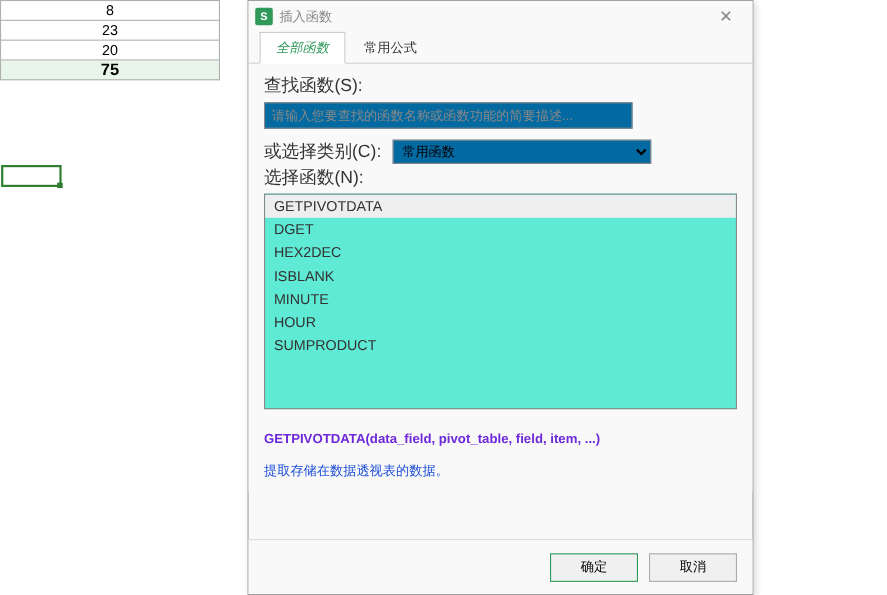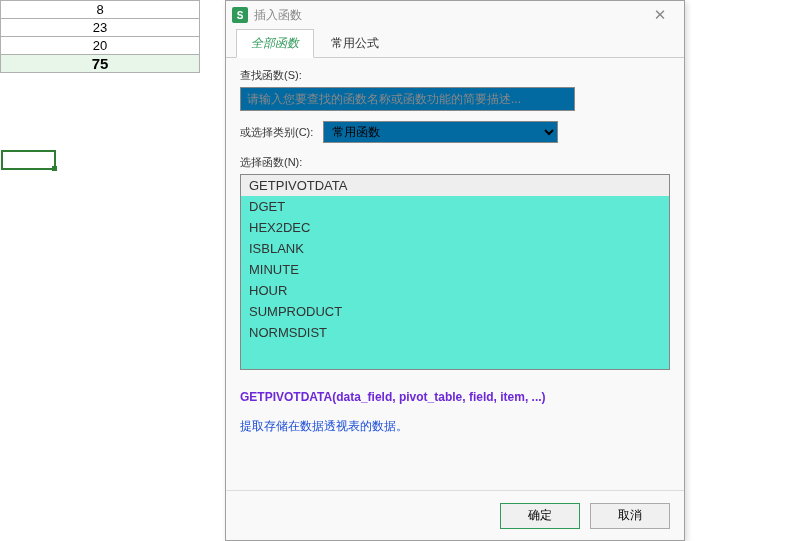--- a/index.html
+++ b/index.html
@@ -112,32 +112,32 @@
       border-color: #ccc;
       border-bottom: 1px solid #fff;
       margin-bottom: -1px;
       color: #2e9959;
       font-style: italic;
     }
     .content {
       padding: 10px 14px;
       background: #f9f9f9;
     }
-    .field-label { font-size: 11px; color: #333; margin-bottom: 4px; display: block; }
+    .field-label { font-size: 16px; color: #333; margin-bottom: 4px; display: block; }
     .search-input {
       width: 335px;
       height: 24px;
       border: 1px solid #888;
       padding: 0 6px;
       font-size: 12px;
       background: #0369a1;
       margin-bottom: 10px;
     }
     .search-input::placeholder { color: #888; }
-    .category-row { display: flex; align-items: center; gap: 10px; margin-bottom: 12px; }
+    .category-row { display: flex; align-items: center; gap: 10px; margin-bottom: 2px; }
     .category-row .field-label { margin-bottom: 0; }
     .category-select {
       flex: 0 0 235px;
       height: 22px;
       border: 1px solid #888;
       font-size: 12px;
       background: #0369a1;
       padding: 0 4px;
     }
     .function-list {
@@ -236,21 +236,20 @@
 
     <label class="field-label">选择函数(N):</label>
     <div class="function-list">
       <div class="function-item selected">GETPIVOTDATA</div>
       <div class="function-item">DGET</div>
       <div class="function-item">HEX2DEC</div>
       <div class="function-item">ISBLANK</div>
       <div class="function-item">MINUTE</div>
       <div class="function-item">HOUR</div>
       <div class="function-item">SUMPRODUCT</div>
-      <div class="function-item">NORMSDIST</div>
     </div>
 
     <div class="syntax">GETPIVOTDATA(data_field, pivot_table, field, item, ...)</div>
     <div class="description">提取存储在数据透视表的数据。</div>
   </div>
 
   <div class="footer">
     <button class="btn primary">确定</button>
     <button class="btn">取消</button>
   </div>

